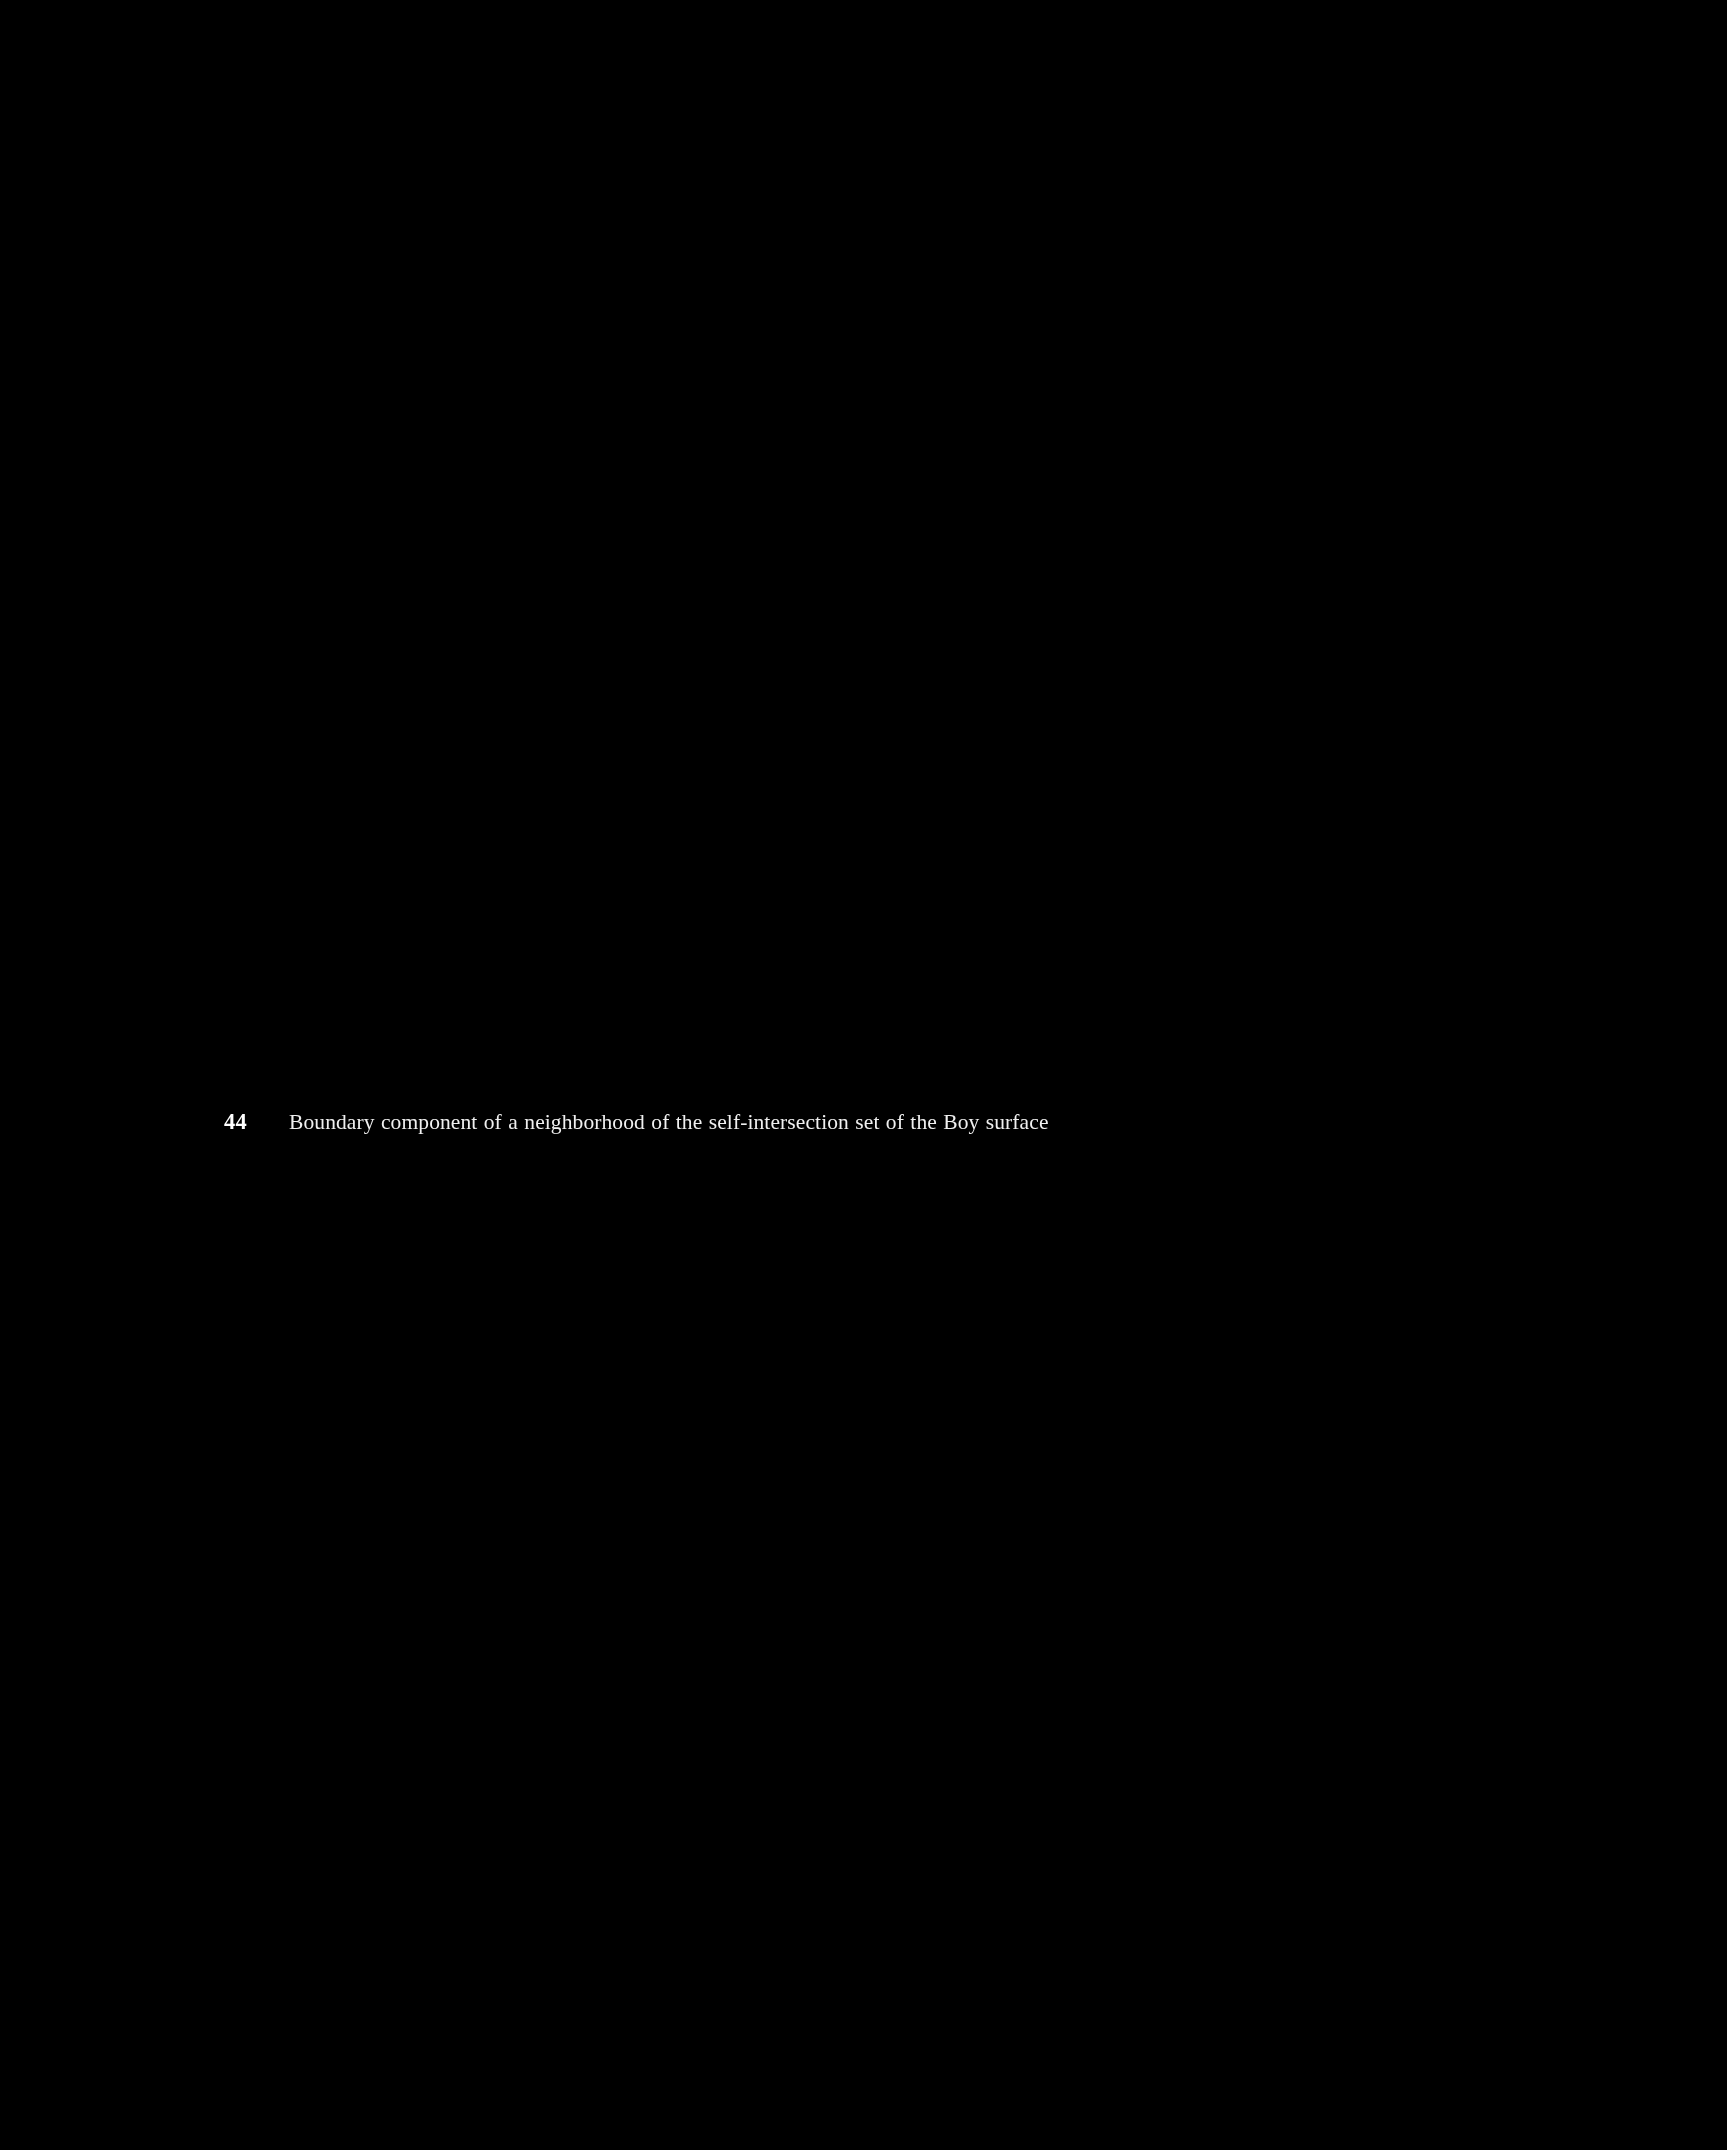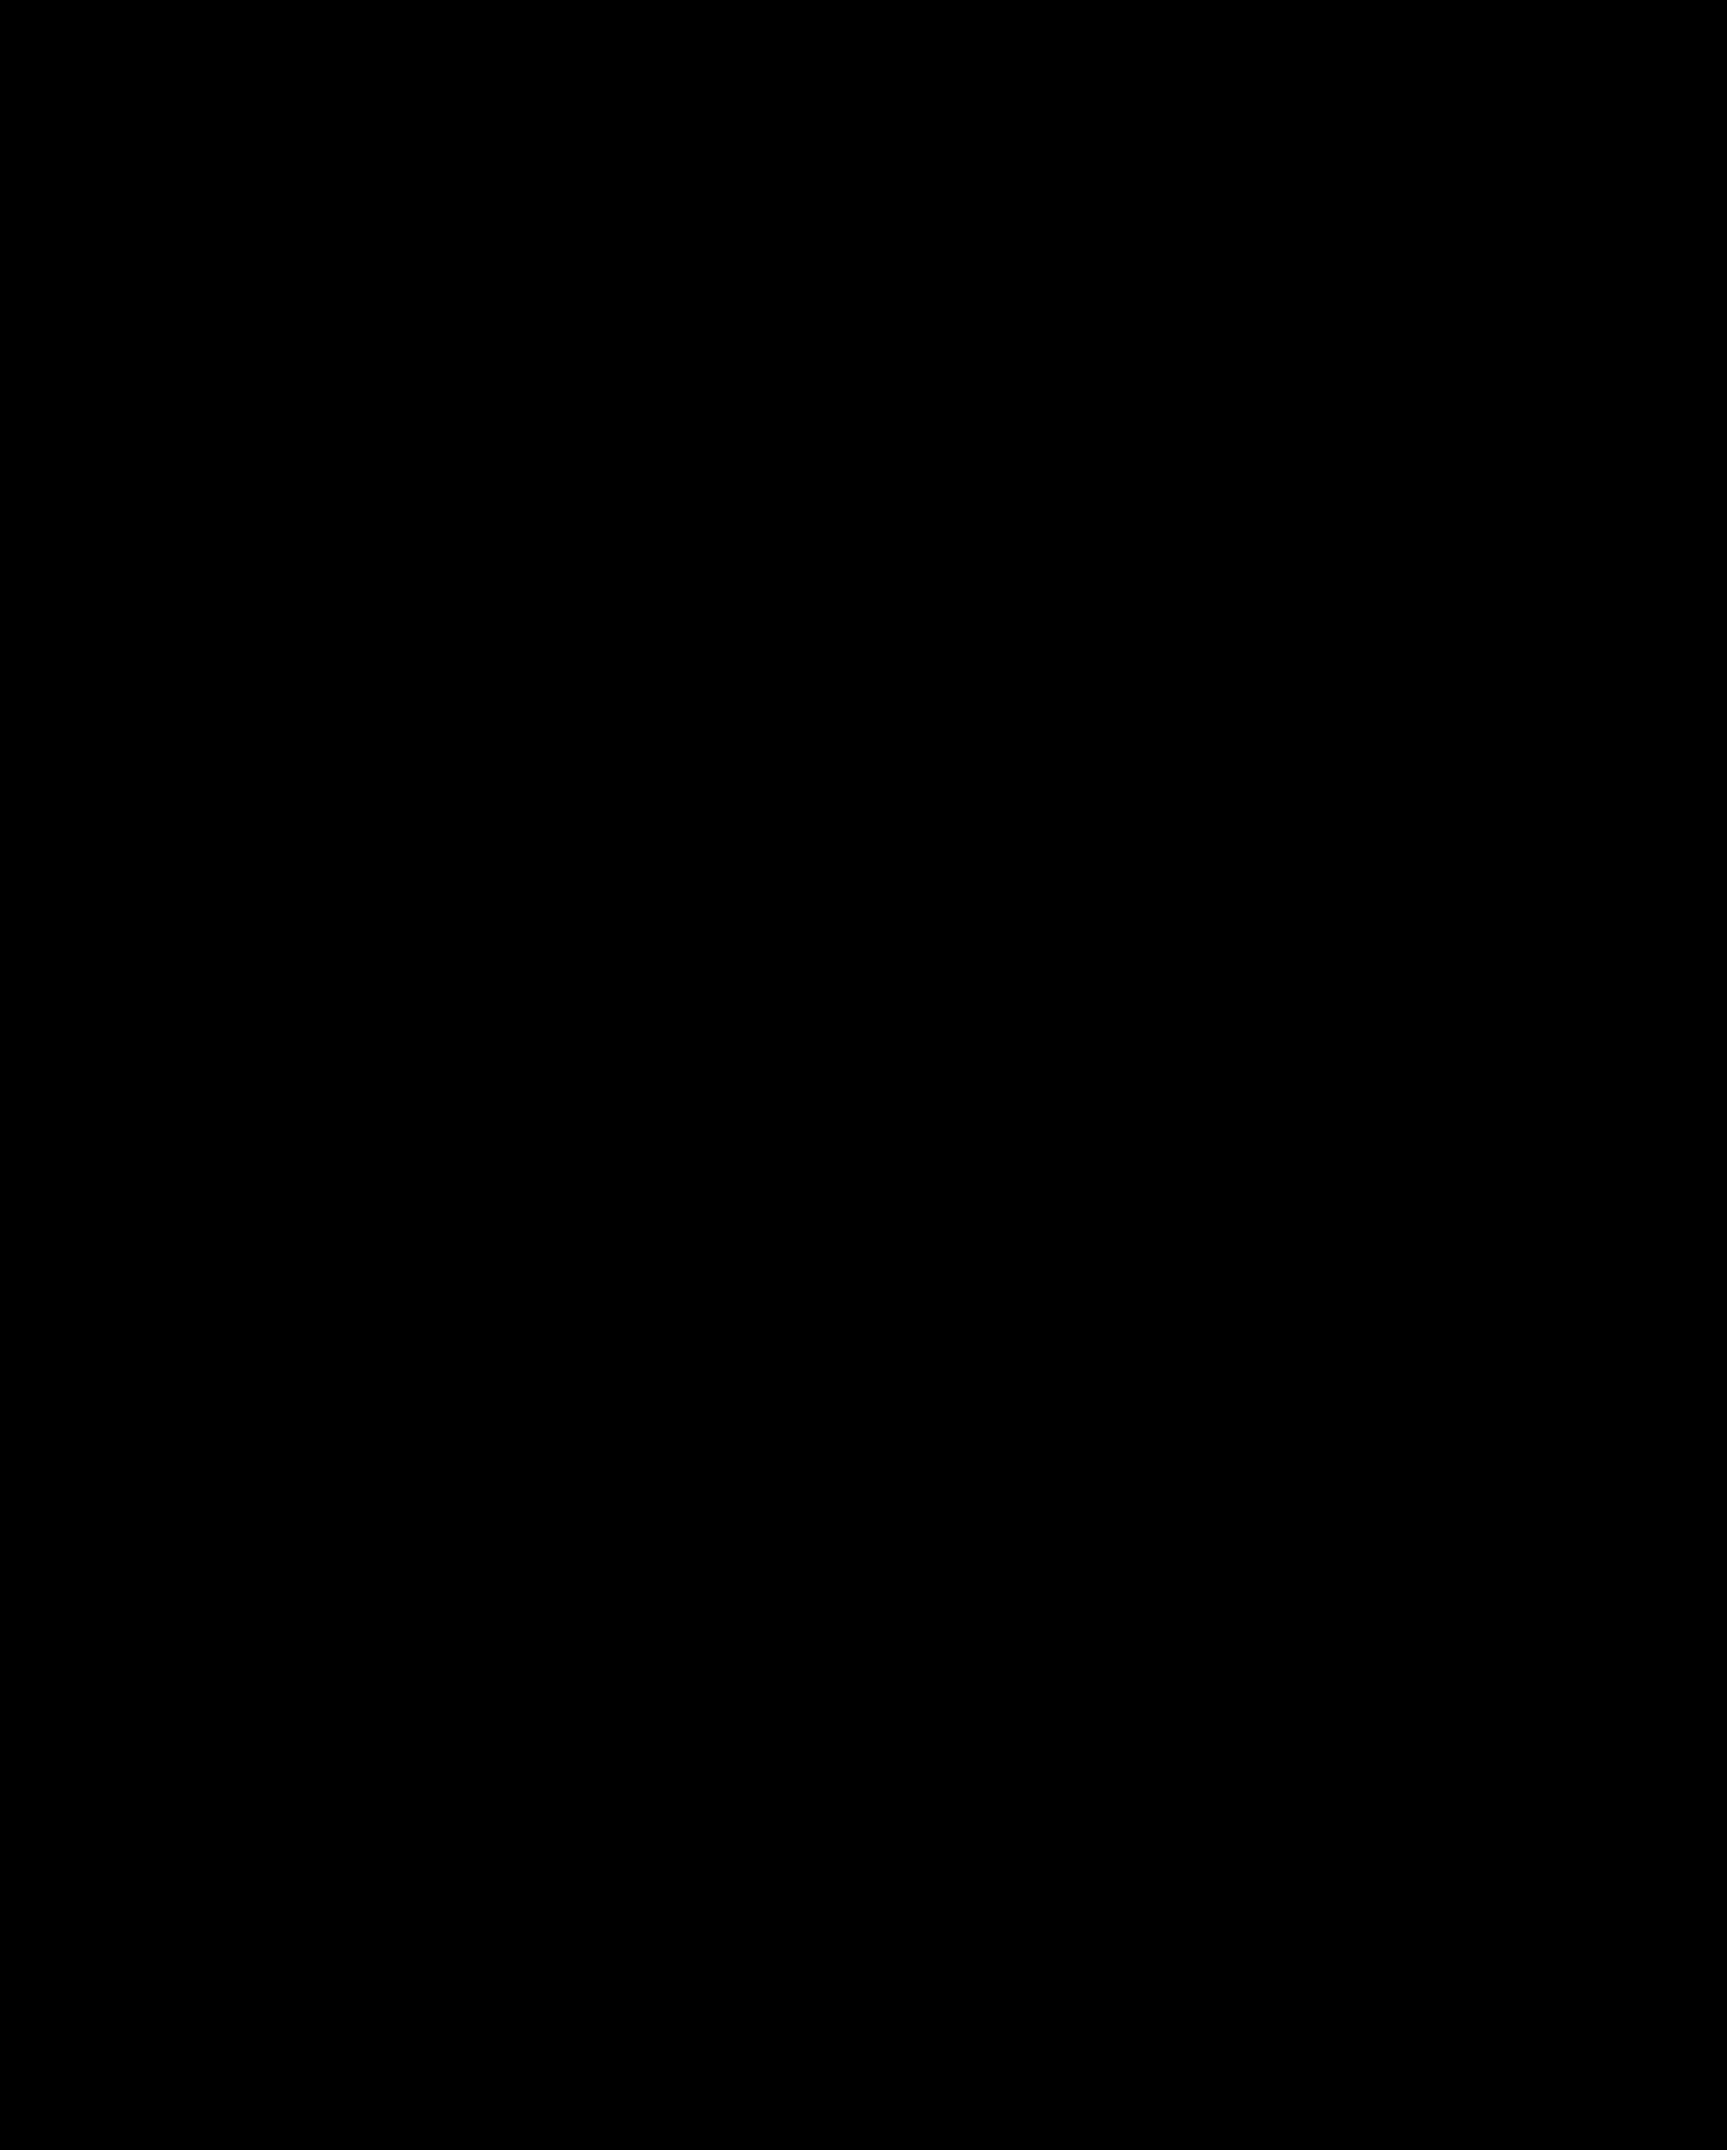--- a/index.html
+++ b/index.html
@@ -60,17 +60,21 @@
   }
 </style>
 </head>
 <body>
 
 <div class="page">
 
   <div class="caption-list">
 
 
+    <div class="caption-row">
+      <div class="caption-num">44</div>
+      <div class="caption-text">Boundary component of a neighborhood of the self-intersection set of the Boy surface</div>
+    </div>
 
   </div>
 
 </div>
 
 
 </body></html>

